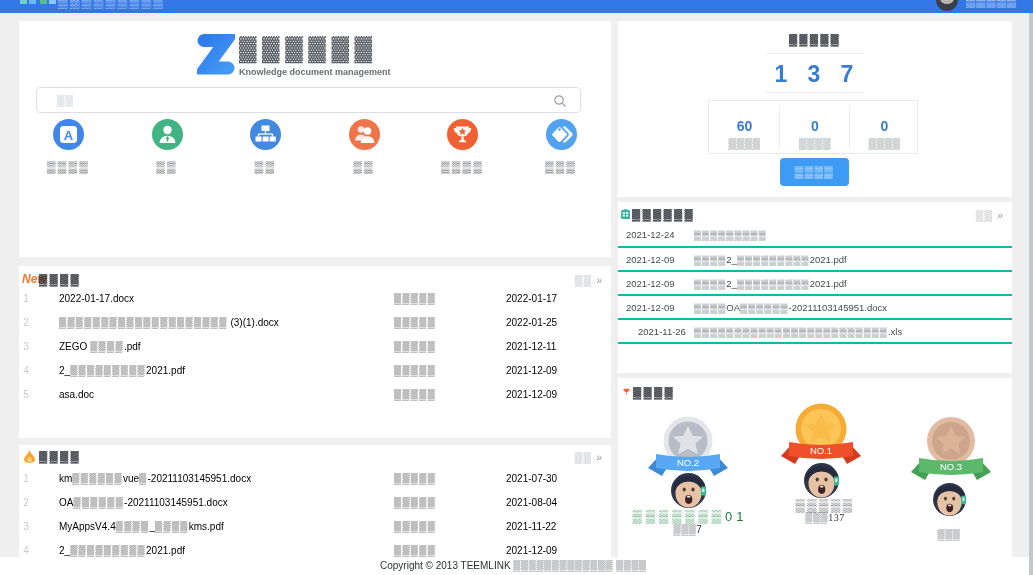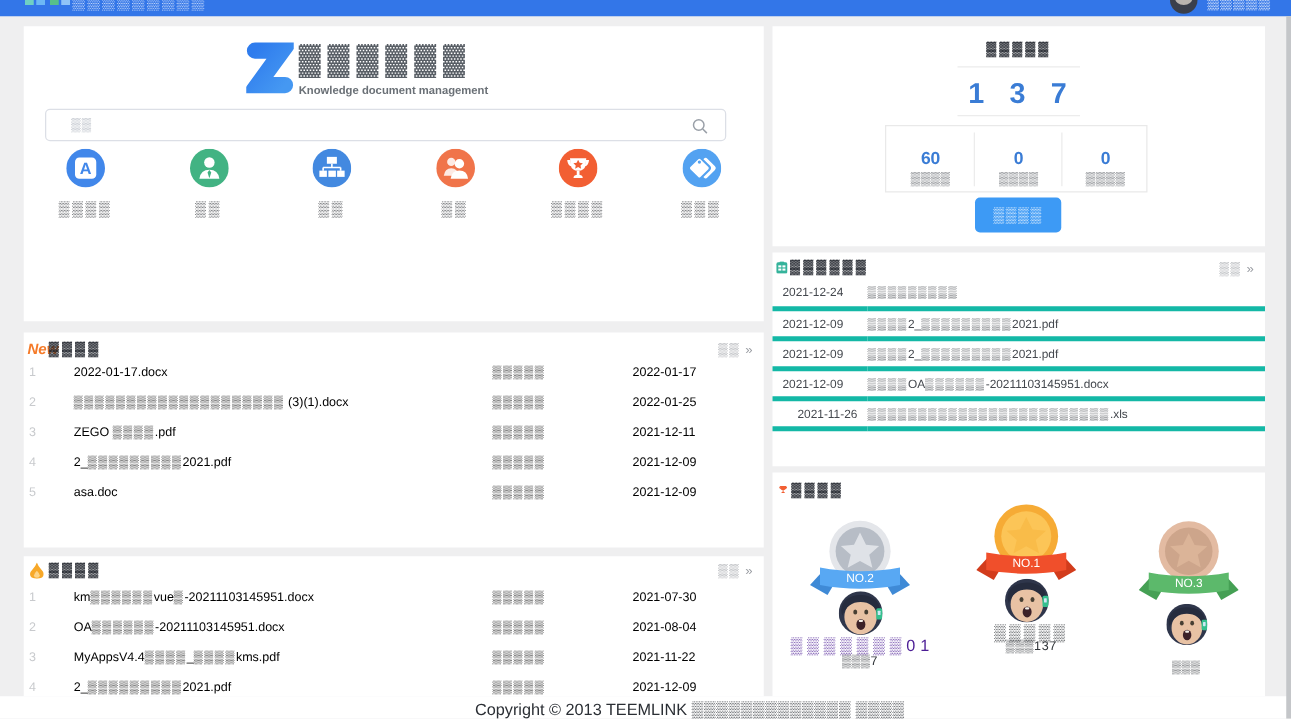--- a/index.html
+++ b/index.html
@@ -6,21 +6,21 @@
 html,body { width:1033px; height:575px; overflow:hidden; }
 body { font-family:"Liberation Sans", sans-serif; background:#efeff0; position:relative; }
 .abs { position:absolute; }
 .card { position:absolute; background:#fff; }
 .navbar { position:absolute; left:0; top:0; width:1033px; height:13px; background:#3376e8; overflow:hidden; }
 .scrollbar { position:absolute; right:0; top:13px; width:4px; height:562px; background:#c4c6c9; }
 .hd { position:absolute; font-size:11px; font-weight:bold; color:#1d2129; letter-spacing:2.5px; }
 .more { position:absolute; font-size:10.5px; color:#9a9da3; letter-spacing:1px; }
 .rownum { color:#c8cacd; font-size:10px; }
 table.doc { border-collapse:collapse; width:100%; table-layout:fixed; }
-table.doc td { height:24px; font-size:10px; } table.dl td { font-size:9.5px; color:#44484e; border-bottom:4px solid #14b8a6; padding:0; vertical-align:middle; }
+table.doc td { height:24px; font-size:10px; } table.dl td { font-size:9.5px; color:#44484e; border-bottom:2px solid #14b8a6; padding:0; vertical-align:middle; }
 .iconlab { position:absolute; width:80px; text-align:center; font-size:12px; color:#303338; letter-spacing:2.2px; }
 .statnum { font-size:14px; font-weight:bold; color:#3a7cd5; text-align:center; }
 .statlab { font-size:10.5px; color:#5c6066; text-align:center; margin-top:3px; letter-spacing:0.5px; }
 table.doc td.fn { padding-left:26px; } 
 i { font-style:normal; letter-spacing:1.35px; }
 .hd i, .iconlab i, .ls i { letter-spacing:inherit; }
 .ftr i { letter-spacing:0.6px; }
 </style>
 </head>
 <body>
@@ -366,22 +366,22 @@
     <path d="M2 15 Q3 3.5 17.5 3 Q32 3.5 33 15 Q33 17.5 32 19.5 Q28 8.5 17.5 8.5 Q7 8.5 3 19.5 Q2 17.5 2 15 Z" fill="#262c3e"></path>
     <ellipse cx="13.2" cy="16.5" rx="1.6" ry="2" fill="#473f33"></ellipse>
     <ellipse cx="22" cy="16.5" rx="1.6" ry="2" fill="#473f33"></ellipse>
     <ellipse cx="17.7" cy="26.5" rx="3.6" ry="4.4" fill="#3c2128"></ellipse>
     <rect x="16" y="22.8" width="3.4" height="1.8" rx="0.9" fill="#f4efe8"></rect>
     <rect x="30" y="13.5" width="5" height="9" rx="1.2" fill="#35c08e"></rect>
     <rect x="31.2" y="15.5" width="2.2" height="3.5" rx="0.5" fill="#cfe8f5"></rect>
   </g>
 </svg>
 
-<div class="abs ls" style="left:623px; top:509px; width:134px; text-align:center; font-size:13px; color:#4c1d95; letter-spacing:4px;"><i>▒▒▒▒▒▒▒</i>01</div>
+<div class="abs ls" style="left:623px; top:509px; width:134px; text-align:center; font-size:13px; color:#15803d; letter-spacing:4px;"><i>▒▒▒▒▒▒▒</i>01</div>
 <div class="abs ls" style="left:628px; top:524px; width:120px; text-align:center; font-size:10px; color:#303438; letter-spacing:0.5px;"><i>▒▒▒</i>7</div>
 <div class="abs ls" style="left:765px; top:498px; width:120px; text-align:center; font-size:13px; color:#303438; letter-spacing:2.6px;"><i>▒▒▒▒▒</i></div>
-<div class="abs ls" style="left:765px; top:512px; width:120px; text-align:center; font-size:10px; color:#303438; letter-spacing:0.5px;"><i>▒▒▒</i>137</div>
+<div class="abs ls" style="left:765px; top:512px; width:120px; text-align:center; font-size:10px; color:#303438; letter-spacing:0.5px;font-family:Liberation Serif, serif;"><i>▒▒▒</i>137</div>
 <div class="abs ls" style="left:889px; top:529px; width:120px; text-align:center; font-size:10px; color:#303438; letter-spacing:0.5px;"><i>▒▒▒</i></div>
 
 <div class="abs" style="left:0; top:557px; width:1033px; height:18px; background:#fff;"></div>
-<div class="abs ftr" style="left:380px; top:560px; width:300px; font-size:13px; color:#2b2f35; white-space:nowrap;">Copyright © 2013 TEEMLINK <i>▒▒▒▒▒▒▒▒▒▒▒▒▒</i> <i>▒▒▒▒</i></div>
+<div class="abs ftr" style="left:380px; top:560px; width:300px; font-size:10px; color:#2b2f35; white-space:nowrap;">Copyright © 2013 TEEMLINK <i>▒▒▒▒▒▒▒▒▒▒▒▒▒</i> <i>▒▒▒▒</i></div>
 
 <div class="scrollbar"></div>
 
 </body></html>

